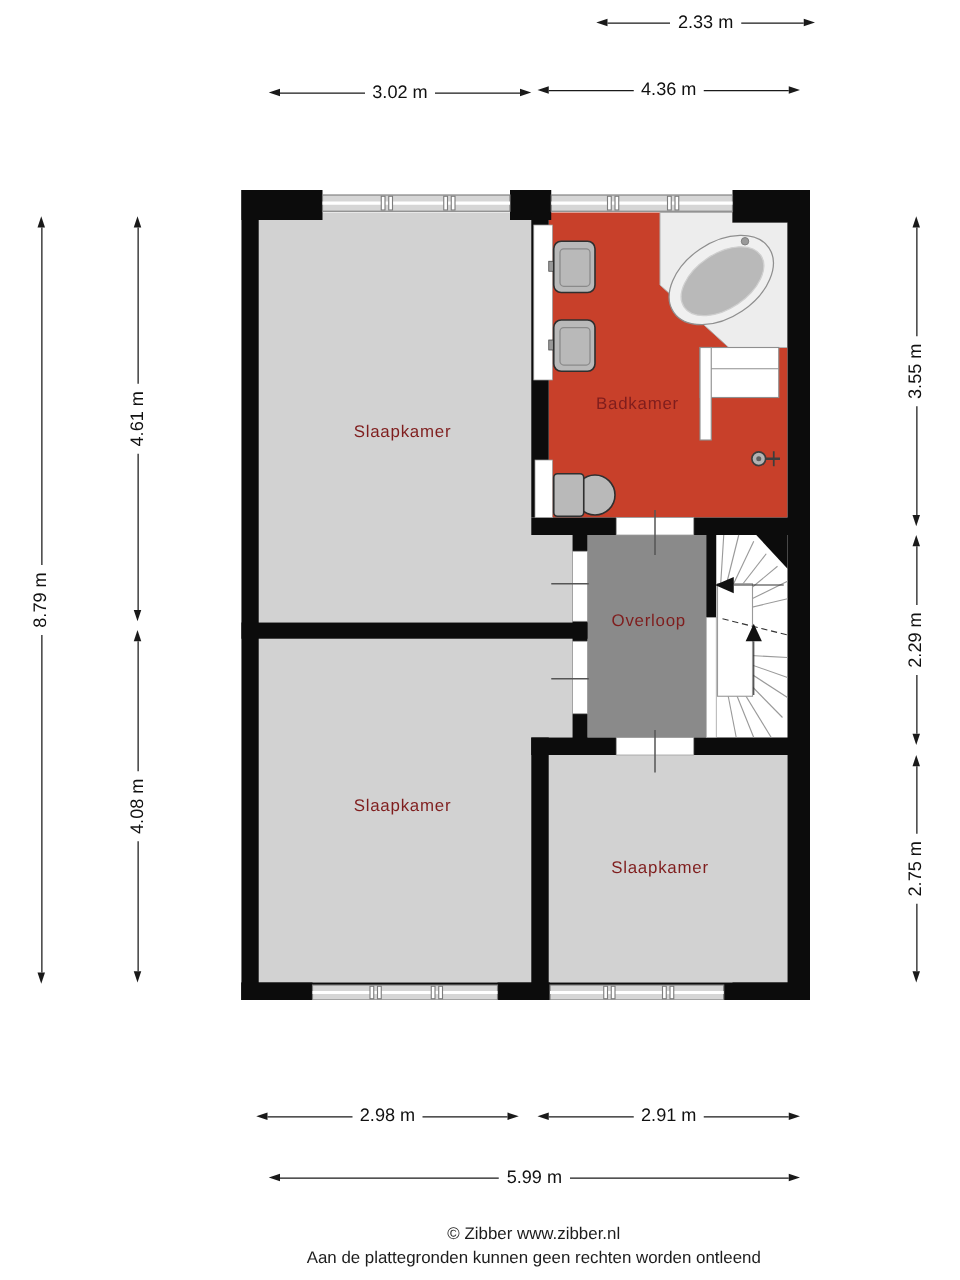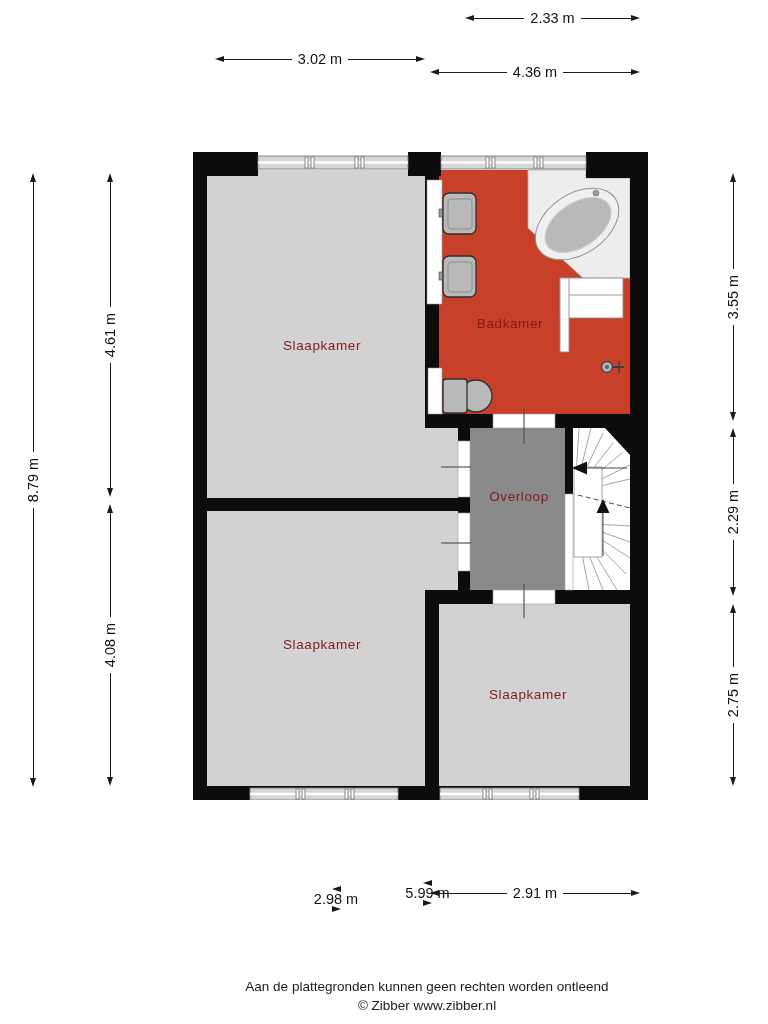--- a/index.html
+++ b/index.html
@@ -171,28 +171,28 @@
       </g>
     </g>
   </svg>
 
   <div class="room-label" style="left:322px;top:345px;">Slaapkamer</div>
   <div class="room-label" style="left:510px;top:323px;">Badkamer</div>
   <div class="room-label" style="left:519px;top:496px;">Overloop</div>
   <div class="room-label" style="left:322px;top:644px;">Slaapkamer</div>
   <div class="room-label" style="left:528px;top:694px;">Slaapkamer</div>
 
-  <div class="dim" style="left:465px;top:11px;width:175px;">
+  <div class="dim" style="left:477px;top:11px;width:175px;">
     <span class="ah l"></span>
       <span class="line"></span>
     <span class="lbl">2.33 m</span>
     <span class="line"></span>
       <span class="ah r"></span>
   </div>
-  <div class="dim" style="left:215px;top:52px;width:210px;">
+  <div class="dim" style="left:215px;top:67px;width:210px;">
     <span class="ah l"></span>
       <span class="line"></span>
     <span class="lbl">3.02 m</span>
     <span class="line"></span>
       <span class="ah r"></span>
   </div>
   <div class="dim" style="left:430px;top:65px;width:210px;">
     <span class="ah l"></span>
       <span class="line"></span>
     <span class="lbl">4.36 m</span>
@@ -237,40 +237,40 @@
       <span class="ah r"></span>
   </div>
   <div class="dim vert" style="left:642px;top:688px;width:182px;">
     <span class="ah l"></span>
       <span class="line"></span>
     <span class="lbl">2.75 m</span>
     <span class="line"></span>
       <span class="ah r"></span>
   </div>
 
-  <div class="dim" style="left:231px;top:886px;width:210px;flex-direction:column;">
+  <div class="dim" style="left:205px;top:886px;width:210px;">
     <span class="ah l"></span>
       <span class="line"></span>
     <span class="lbl">2.98 m</span>
     <span class="line"></span>
       <span class="ah r"></span>
   </div>
   <div class="dim" style="left:430px;top:886px;width:210px;align-items:center;">
     <span class="ah l"></span>
       <span class="line"></span>
     <span class="lbl">2.91 m</span>
     <span class="line"></span>
       <span class="ah r"></span>
   </div>
-  <div class="dim" style="left:215px;top:880px;width:425px;flex-direction:column;">
+  <div class="dim" style="left:215px;top:935px;width:425px;">
     <span class="ah l"></span>
       <span class="line"></span>
     <span class="lbl">5.99 m</span>
     <span class="line"></span>
       <span class="ah r"></span>
   </div>
 
   <div id="footer">
+    <div>© Zibber www.zibber.nl</div>
     <div>Aan de plattegronden kunnen geen rechten worden ontleend</div>
-    <div>© Zibber www.zibber.nl</div>
   </div>
 
 </div>
 
 </body></html>

